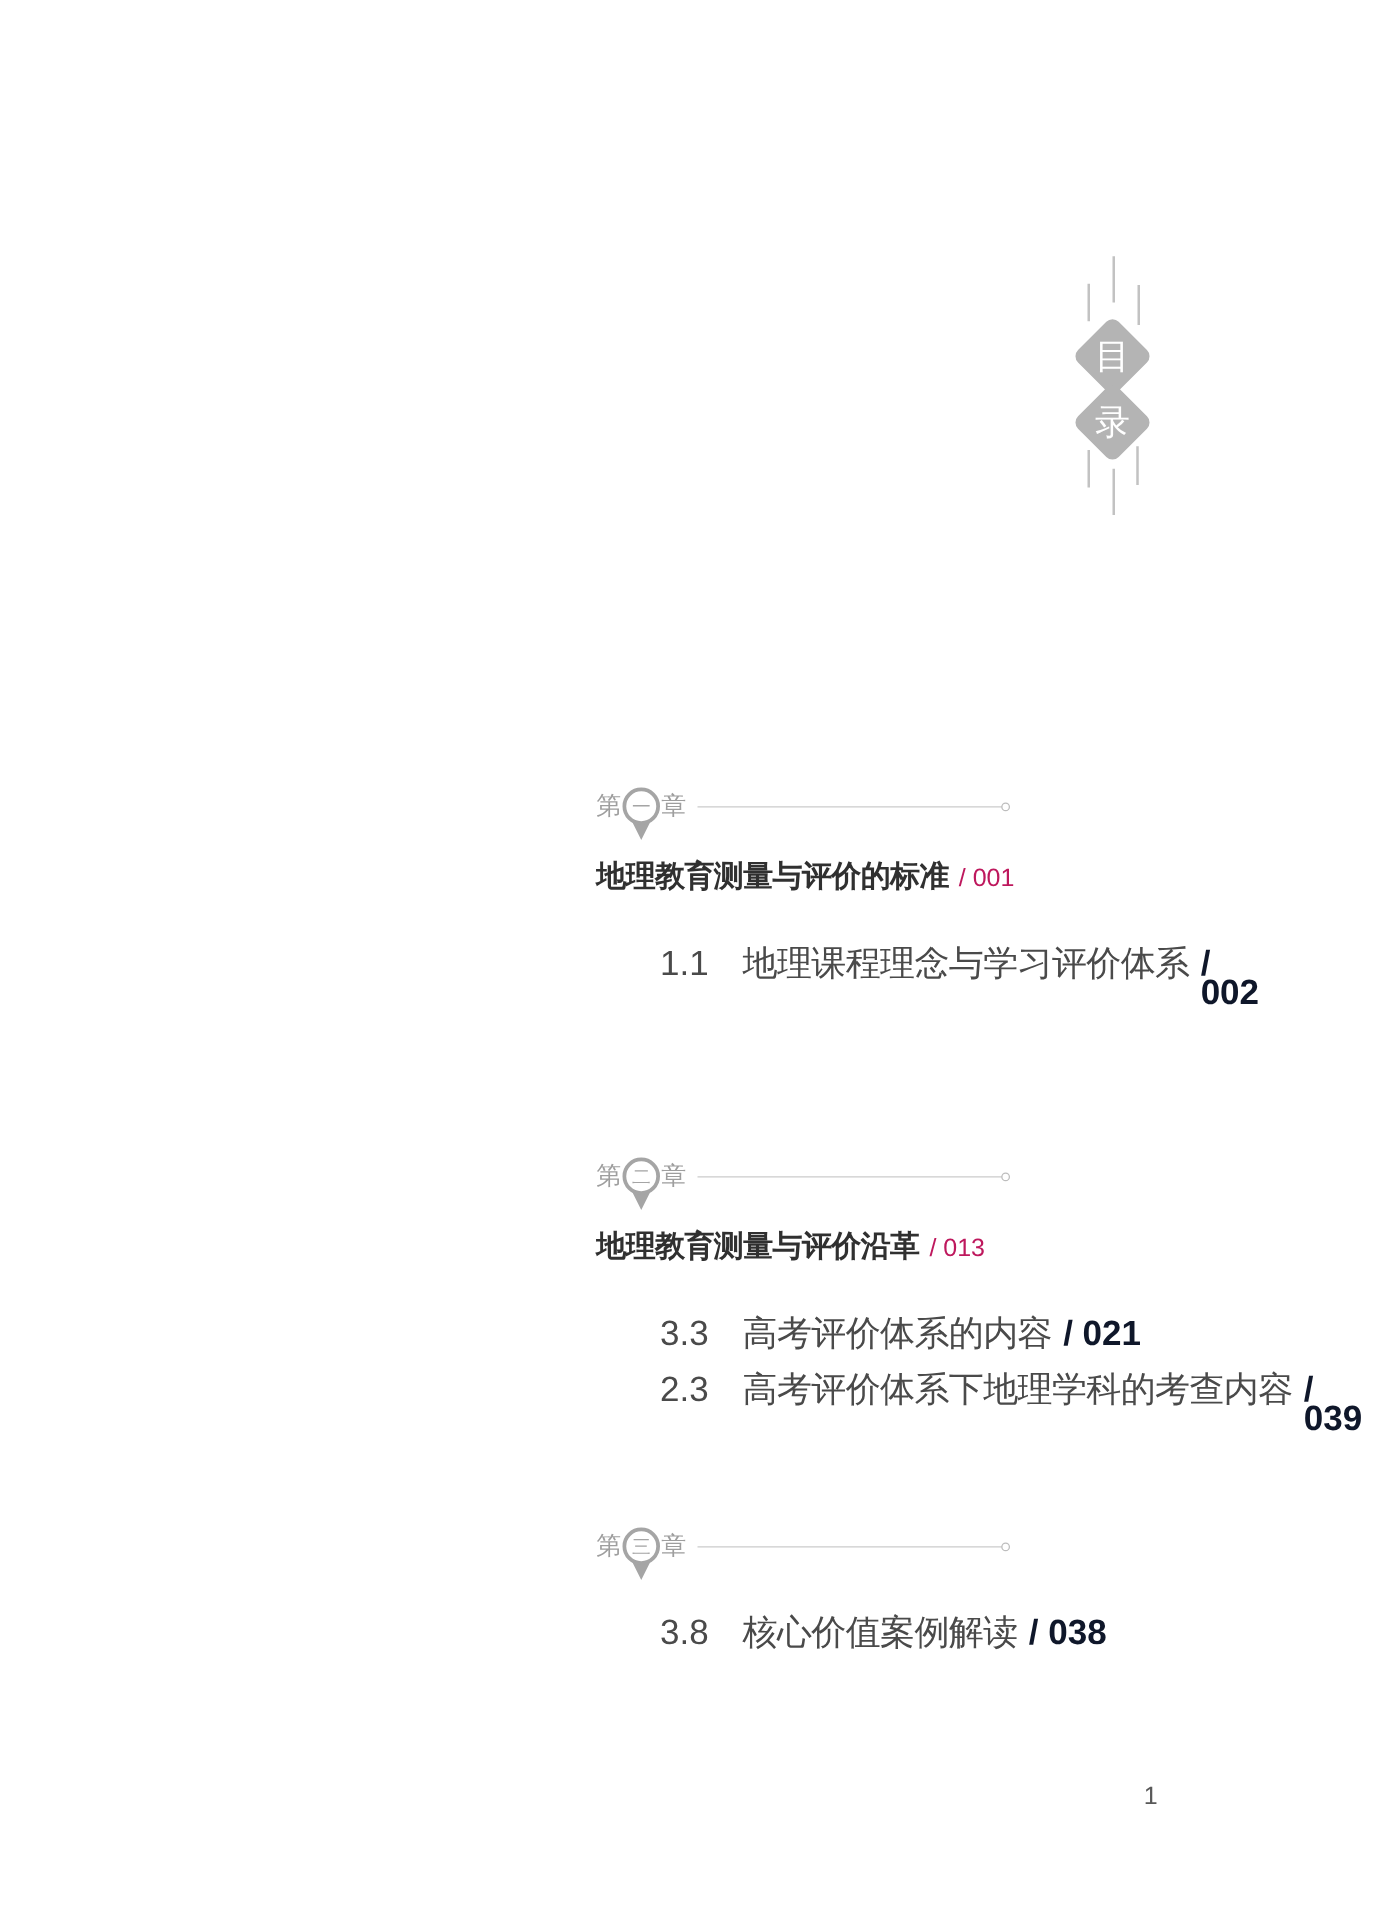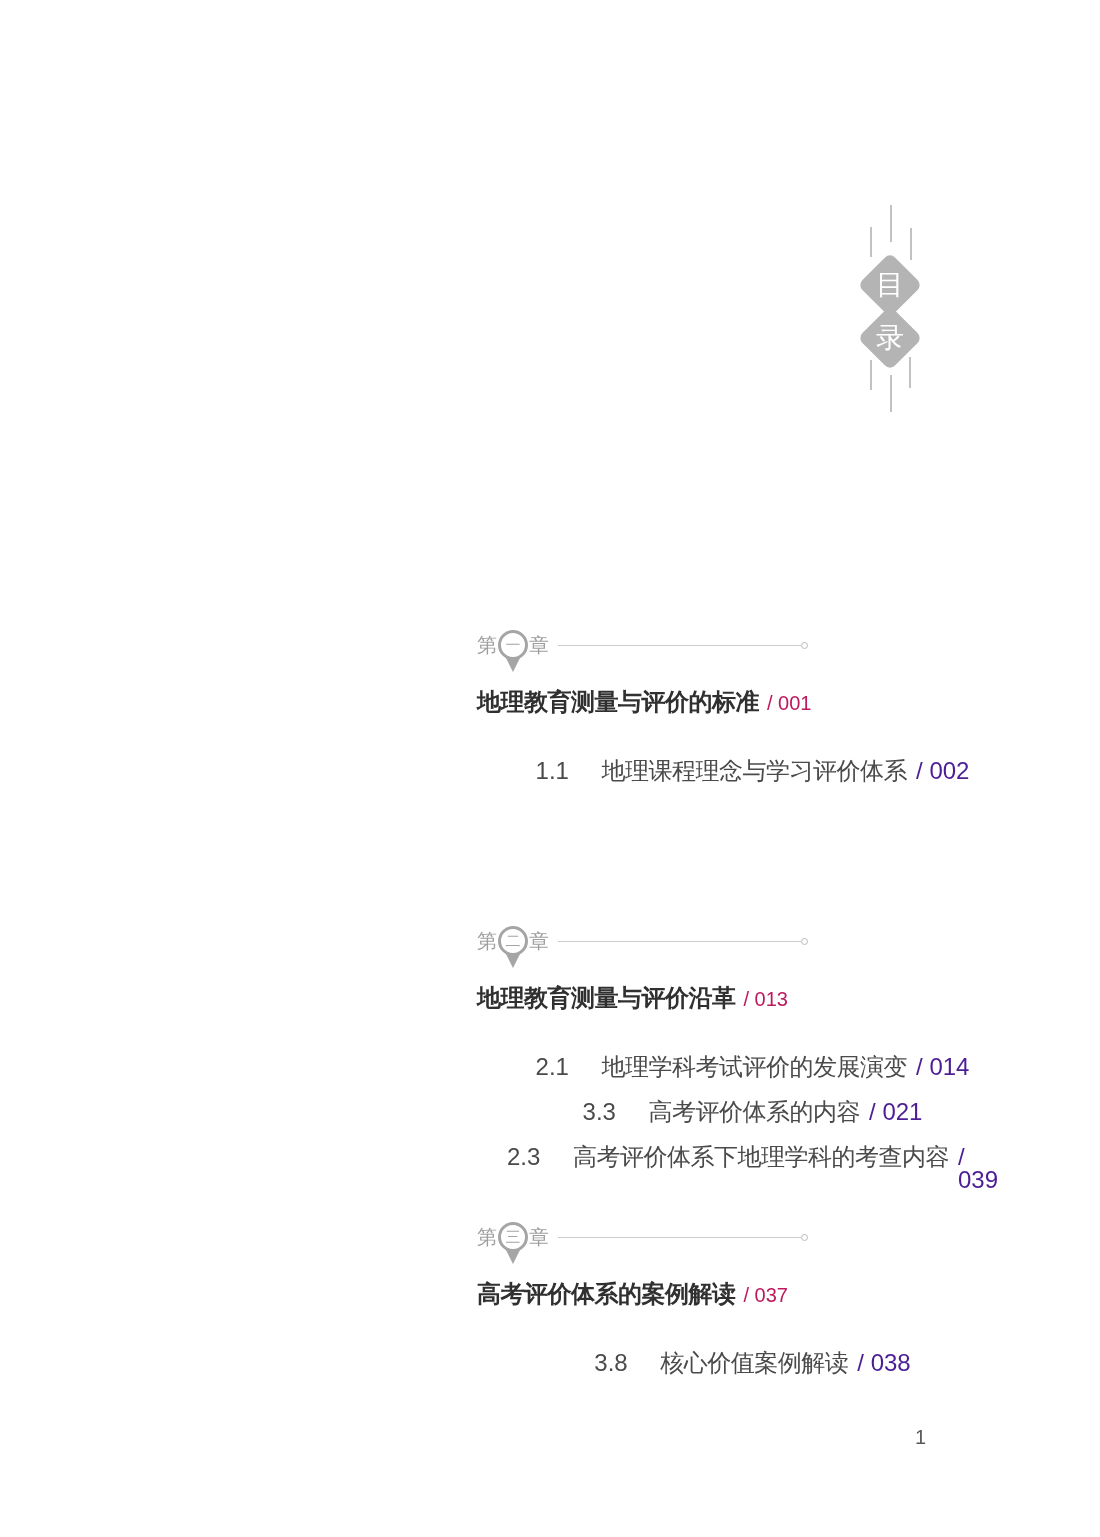--- a/index.html
+++ b/index.html
@@ -61,25 +61,25 @@
     margin:28px 0 0 0;font-size:24px;line-height:28px;font-weight:700;
     color:#303030;letter-spacing:-0.5px;
   }
   .title-page{
     font-weight:400;font-size:20px;color:#be185d;margin-left:8px;letter-spacing:0;
   }
 
   .sections{list-style:none;margin:42px 0 0 0;padding:0 0 0 51px;}
   .section-item{
     display:flex;align-items:baseline;height:23px;line-height:23px;
-    margin:0 0 22px 0;font-size:24px;color:#4a4a4a;letter-spacing:-0.5px;justify-content:center;
+    margin:0 0 22px 0;font-size:28px;color:#4a4a4a;letter-spacing:-0.5px;
   }
   .num{width:42px;flex:none;letter-spacing:0;}
   .stext{flex:none;margin-left:24px;}
-  .sect-page{margin-left:9px;letter-spacing:0;color:#4c1d95;}
+  .sect-page{margin-left:9px;letter-spacing:0;color:#0f172a;font-weight:bold;}
 
   
   .folio{position:absolute;left:915px;top:1426px;font-size:20px;color:#595959;}
 </style>
 </head>
 <body>
 
 <div>
   <div class="vline vl-a"></div>
   <div class="vline vl-b"></div>
@@ -129,25 +129,20 @@
     <span class="mtext">章</span>
     <span class="rule">
         <span class="rule-end"></span>
       </span>
   </div>
   <h2 class="chapter-title">
     <span>地理教育测量与评价沿革</span><span class="title-page">/ 013</span>
   </h2>
   <ul class="sections">
     <li class="section-item">
-      <span class="num">2.1</span>
-      <span class="stext">地理学科考试评价的发展演变</span>
-      <span class="sect-page">/ 014</span>
-    </li>
-    <li class="section-item">
       <span class="num">3.3</span>
       <span class="stext">高考评价体系的内容</span>
       <span class="sect-page">/ 021</span>
     </li>
     <li class="section-item">
       <span class="num">2.3</span>
       <span class="stext">高考评价体系下地理学科的考查内容</span>
       <span class="sect-page">/ 039</span>
     </li>
   </ul>
@@ -158,23 +153,20 @@
     <span class="mtext">第</span>
     <span class="pin">
       <span class="pin-circle">三</span>
       <span class="pin-tail"></span>
     </span>
     <span class="mtext">章</span>
     <span class="rule">
         <span class="rule-end"></span>
       </span>
   </div>
-  <h2 class="chapter-title">
-    <span>高考评价体系的案例解读</span><span class="title-page">/ 037</span>
-  </h2>
   <ul class="sections">
     <li class="section-item">
       <span class="num">3.8</span>
       <span class="stext">核心价值案例解读</span>
       <span class="sect-page">/ 038</span>
     </li>
   </ul>
 </section>
 
 <div class="folio">1</div>

